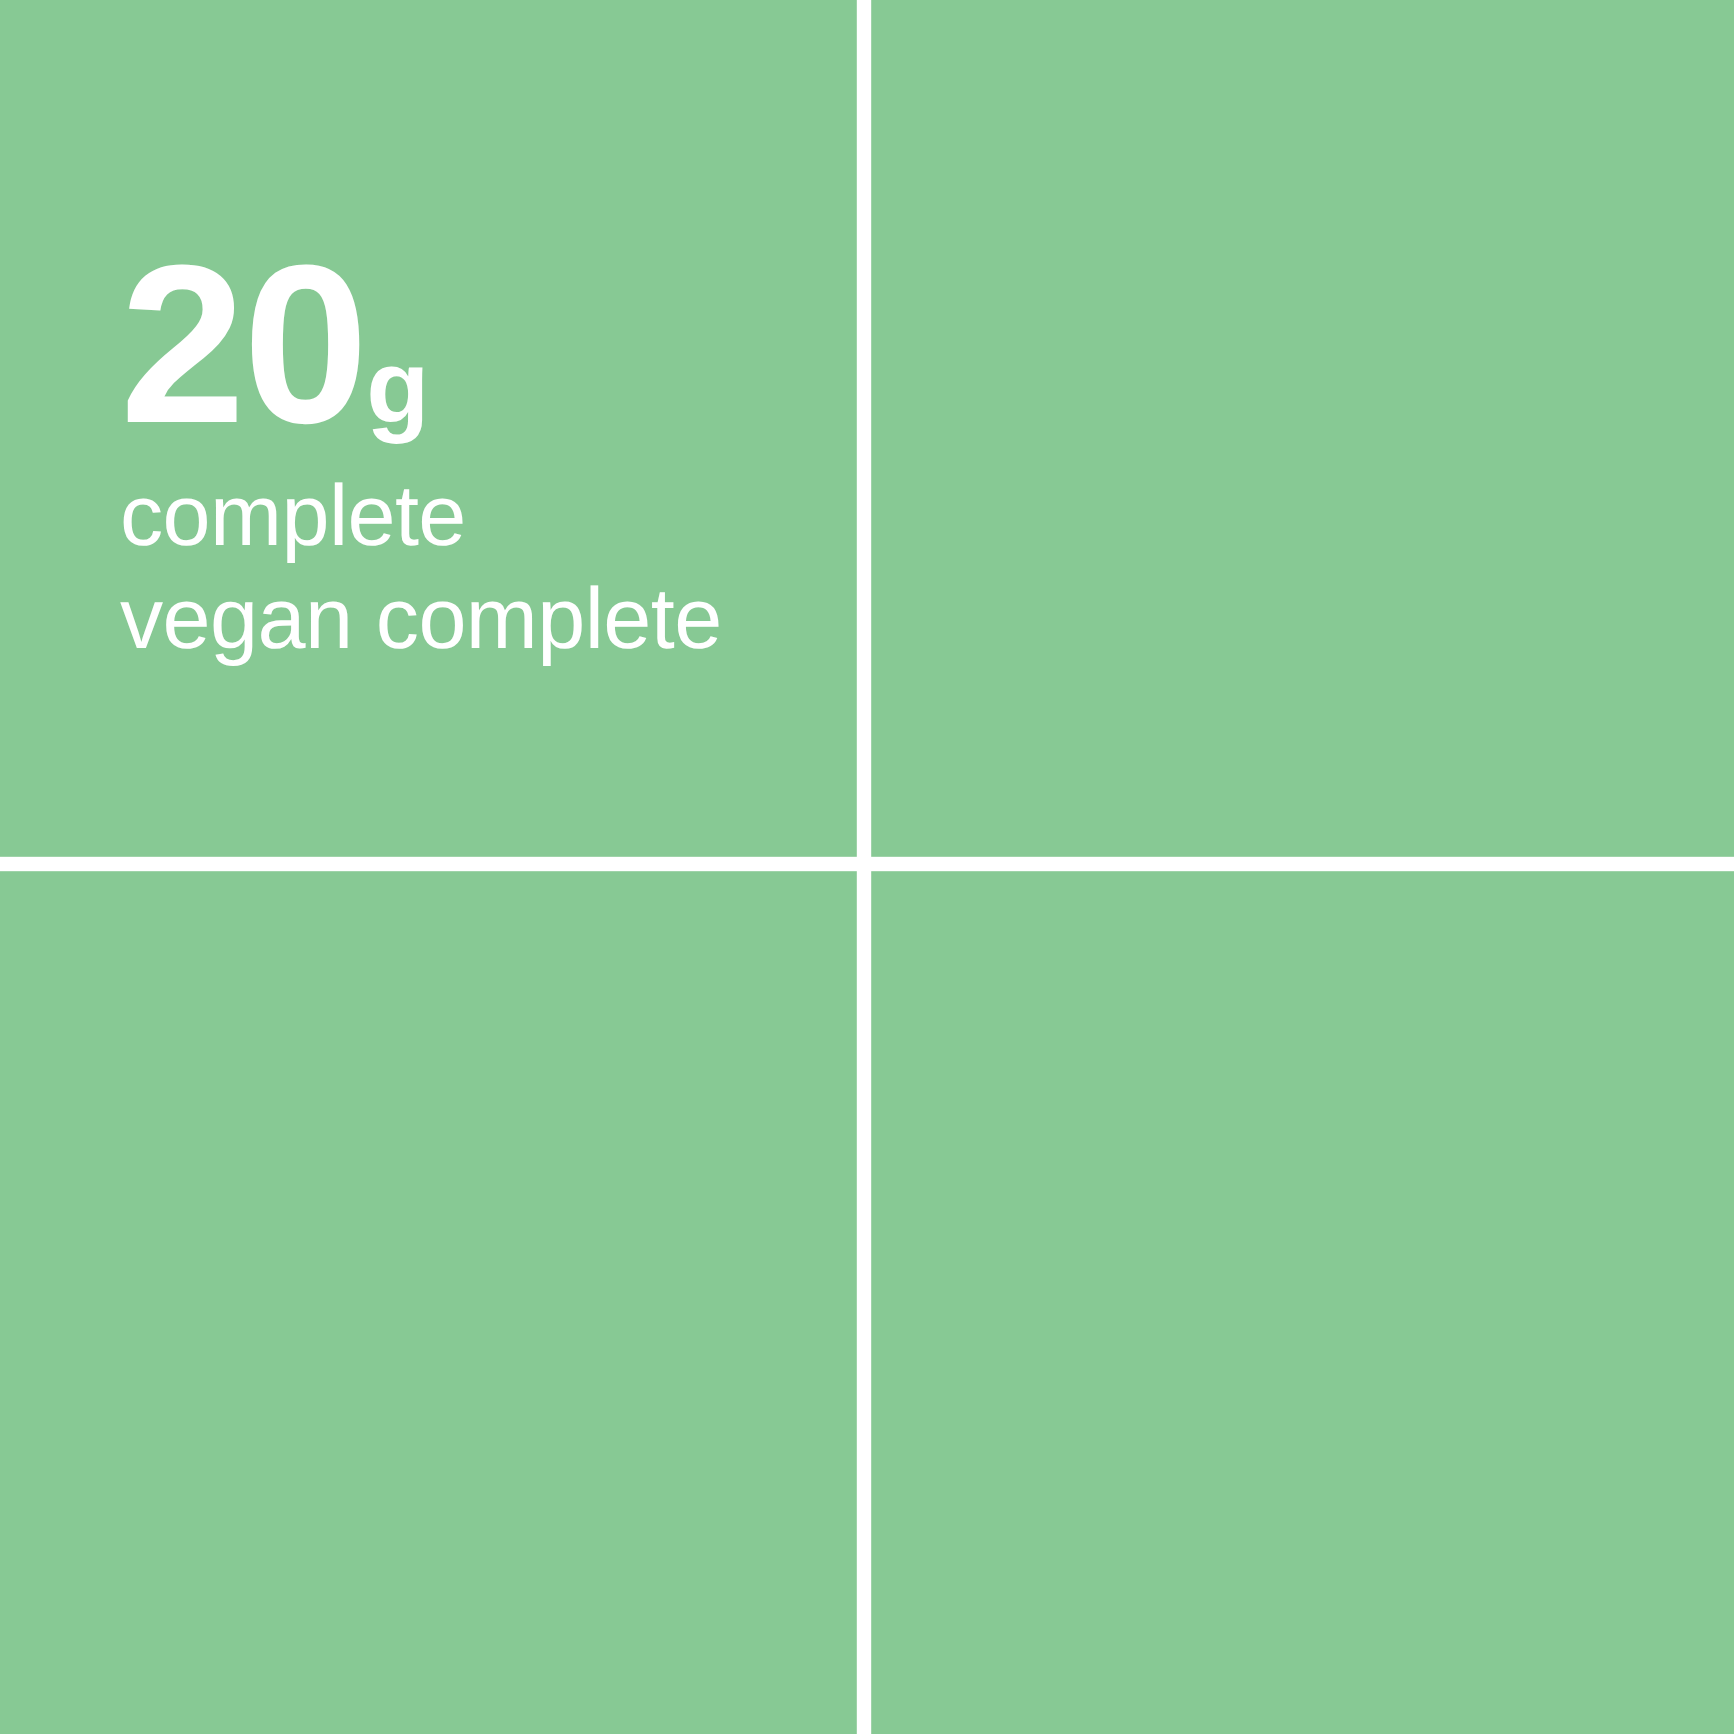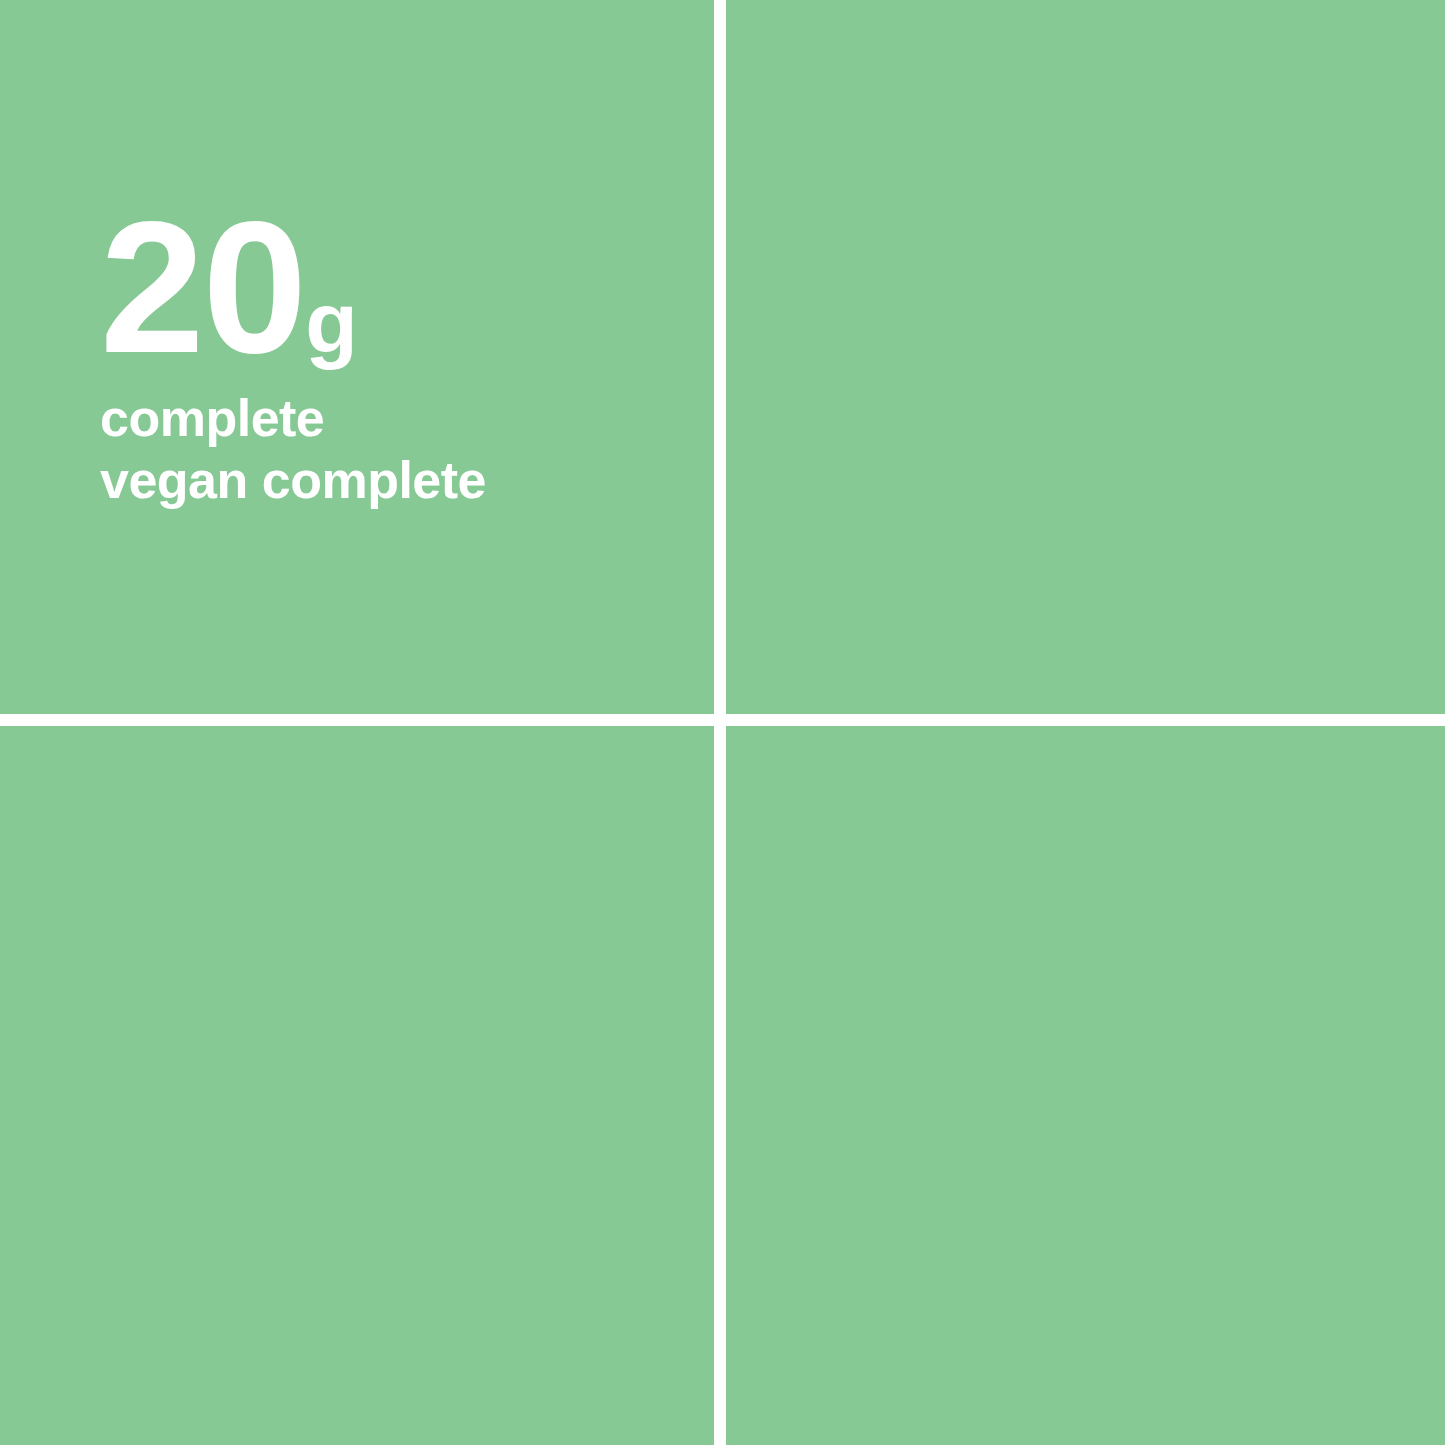--- a/index.html
+++ b/index.html
@@ -67,24 +67,24 @@
     color: #ffffff;
     display: inline-block;
     vertical-align: baseline;
     letter-spacing: -1px;
   }
   .protein-sub {
     position: absolute;
     left: 100px;
     top: 358px;
     width: 560px;
-    font-size: 52px;
+    font-size: 72px;
     line-height: 1.2;
     color: #ffffff;
-    font-weight: bold;
+    font-weight: normal;
     letter-spacing: -0.5px;
   }
 </style>
 </head>
 <body>
 
 <div class="infographic">
 
   <div class="divider-v"></div>
   <div class="divider-h"></div>

